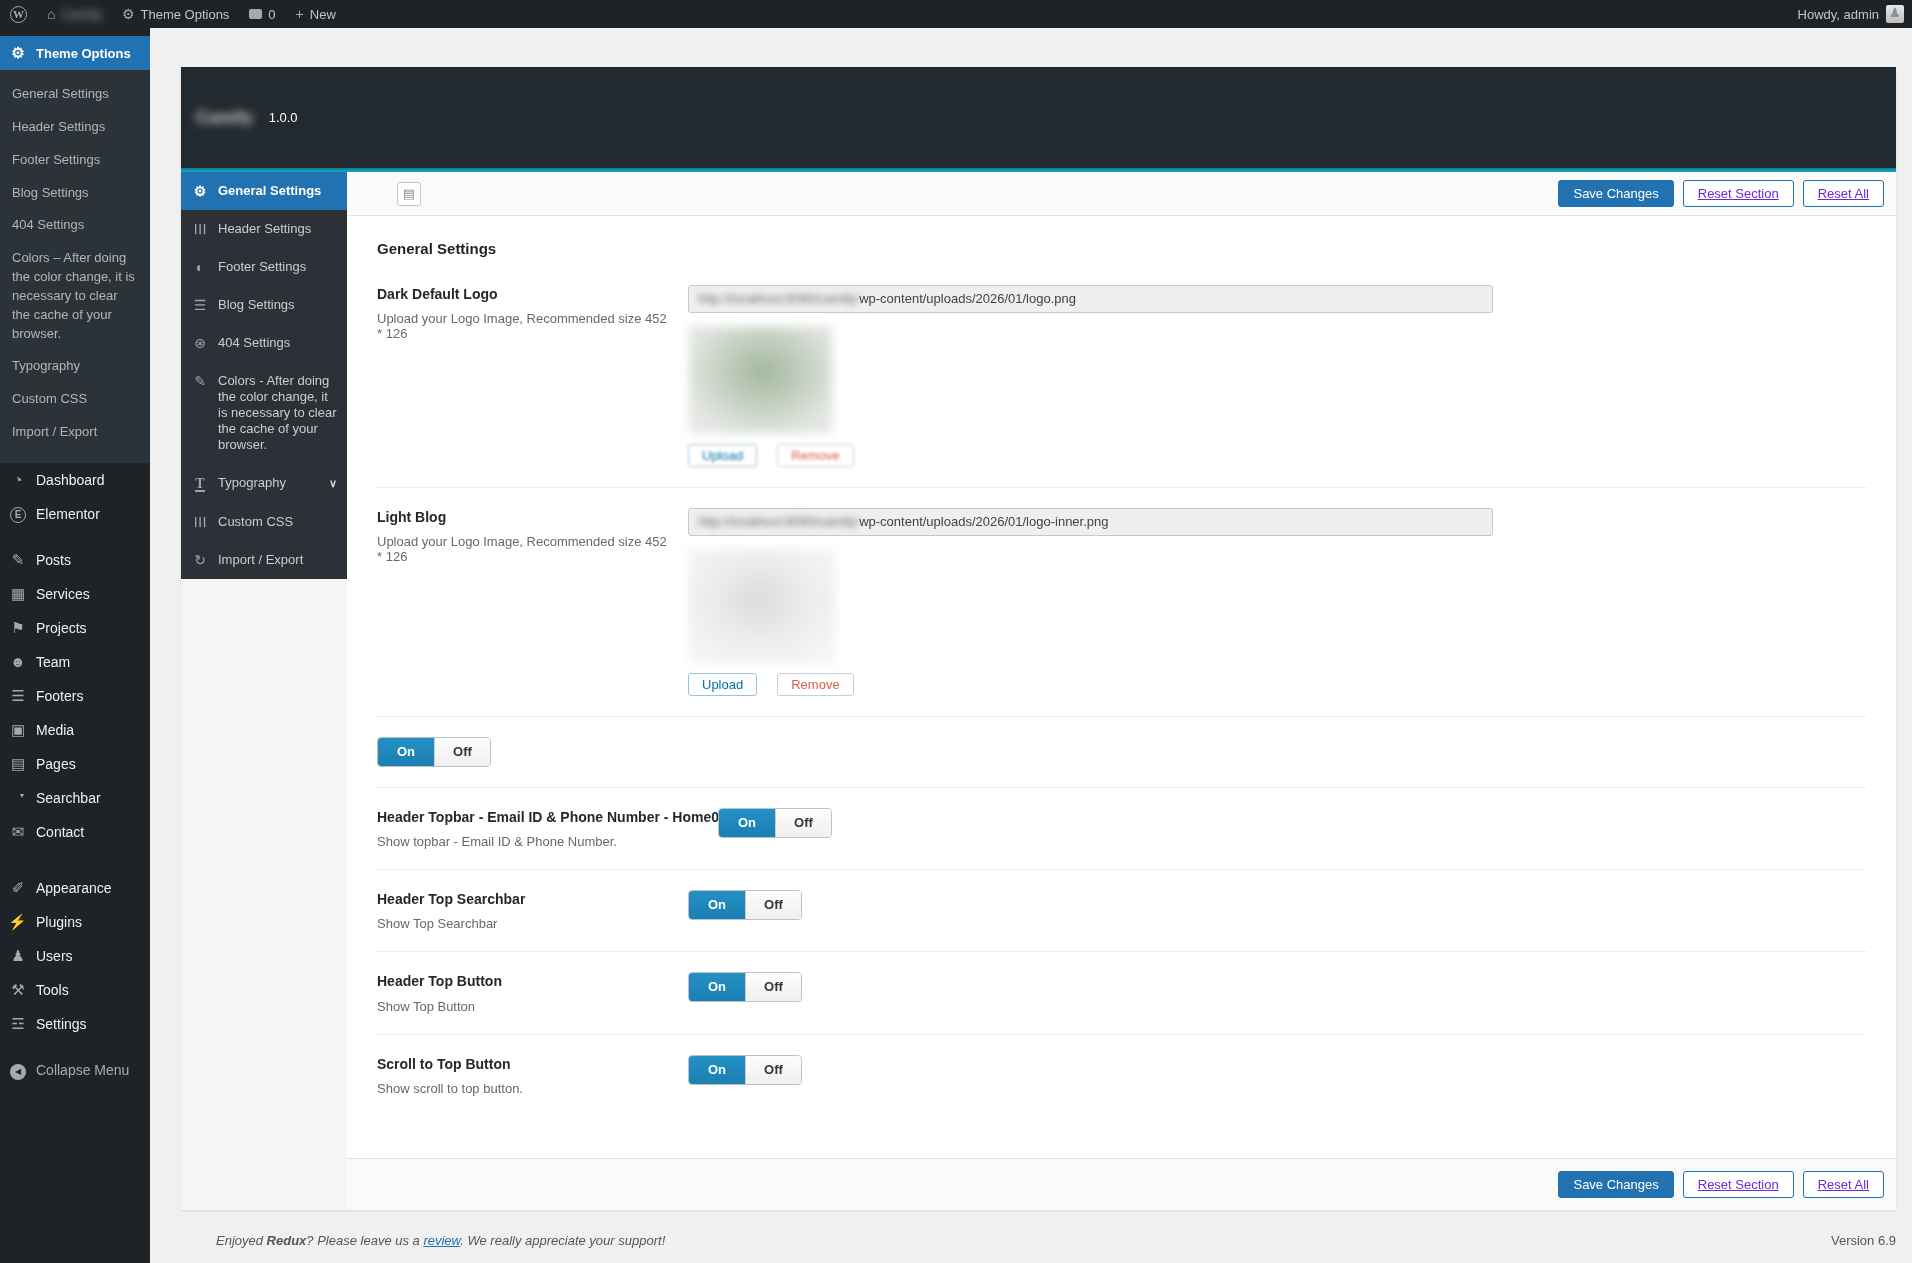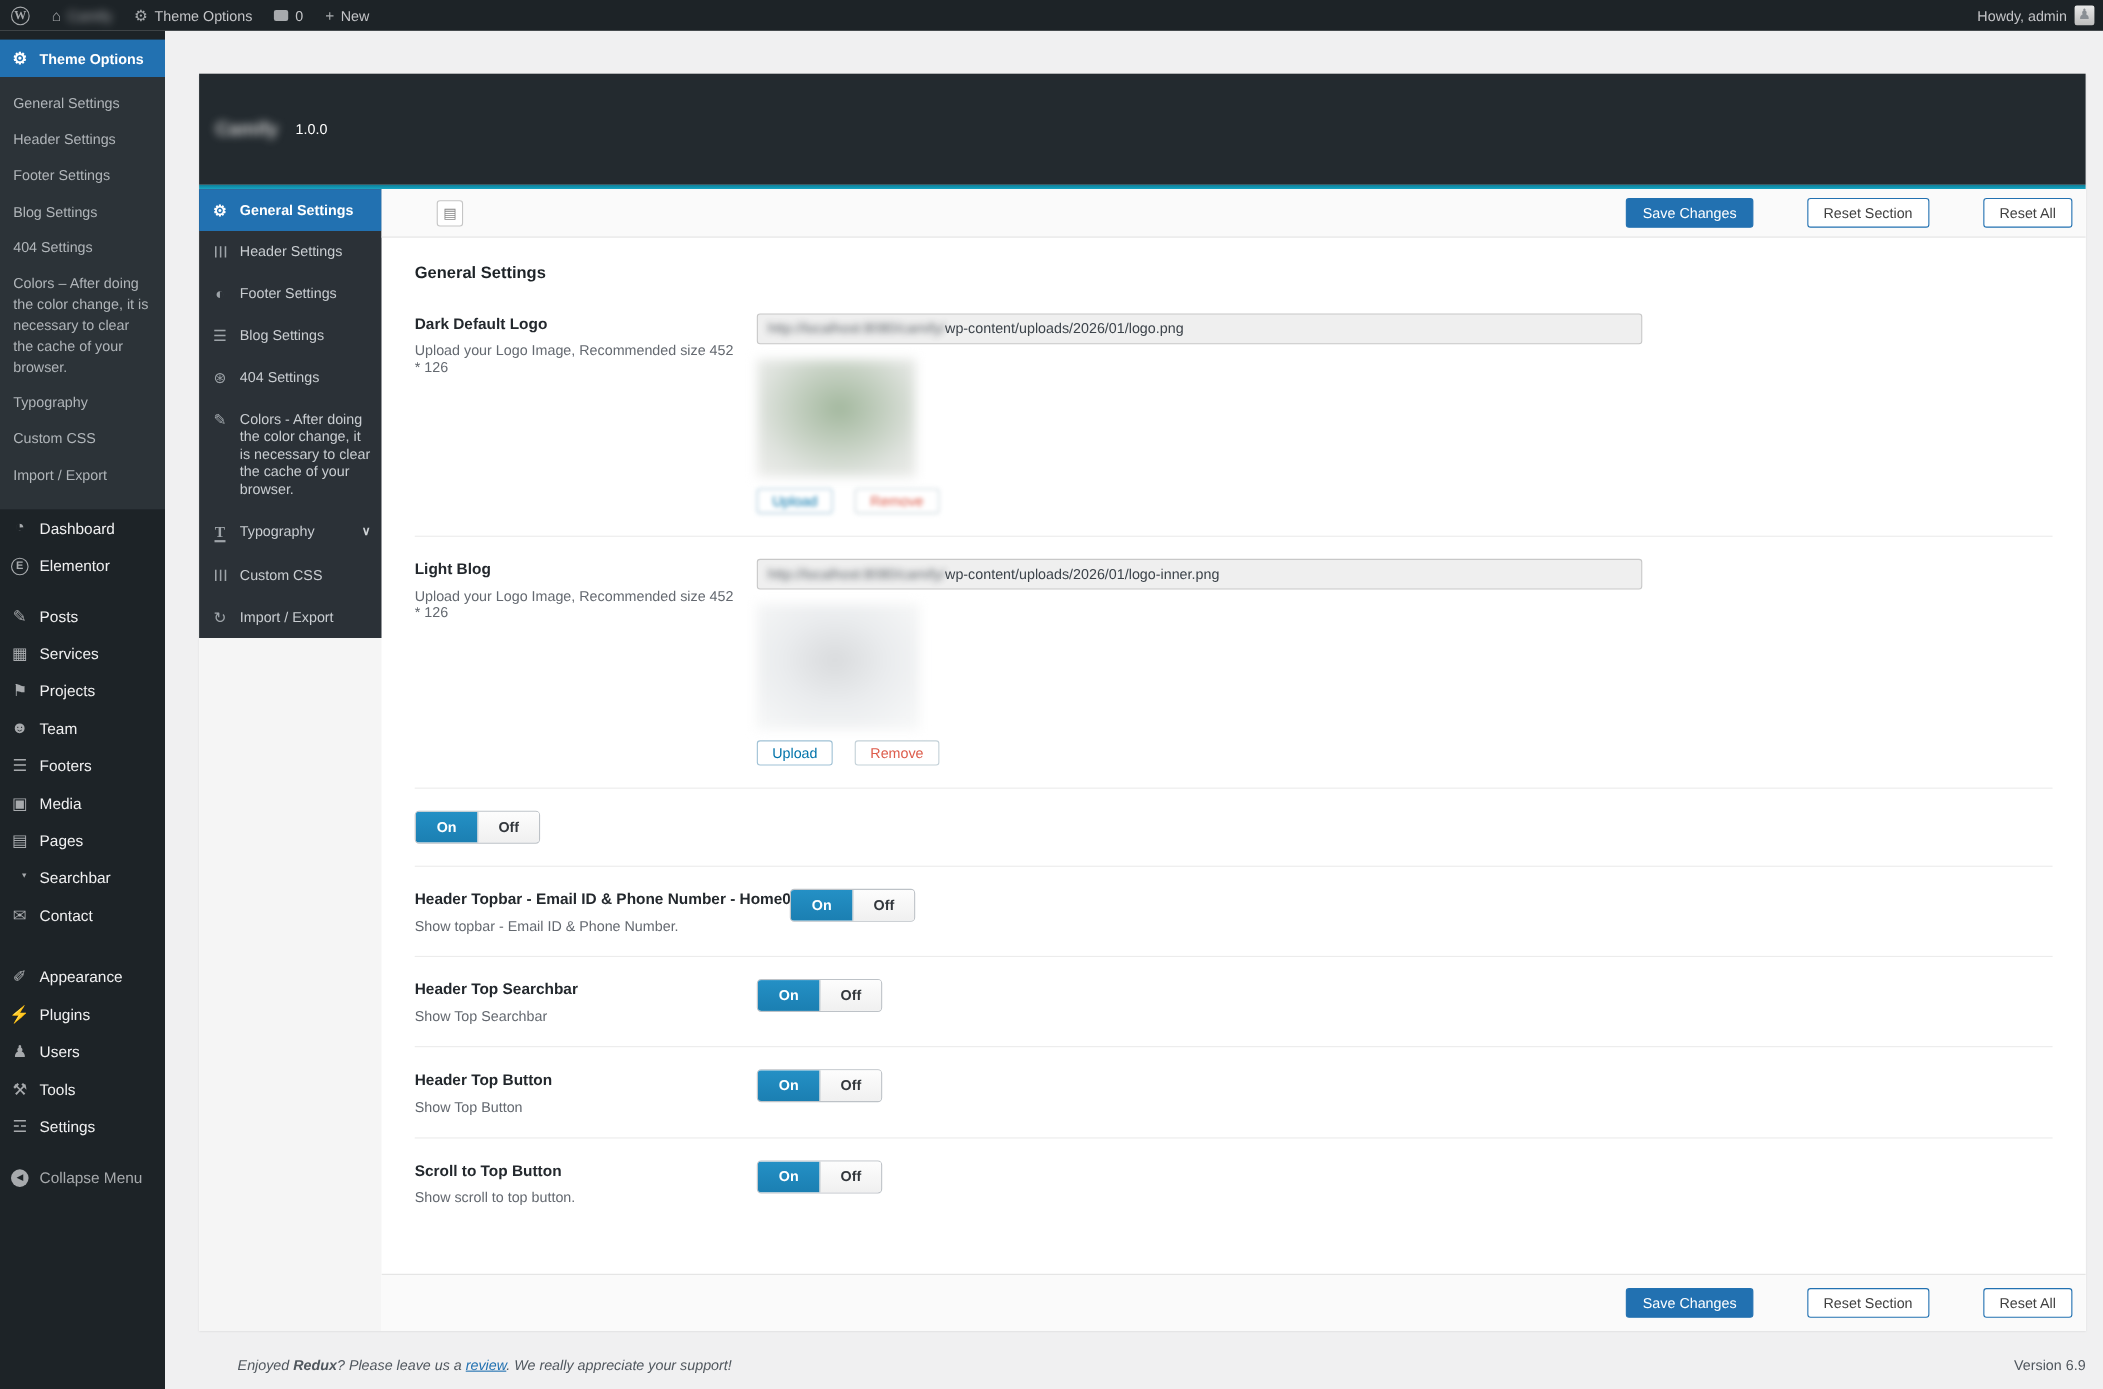--- a/index.html
+++ b/index.html
@@ -50,23 +50,23 @@
   .tab.active { background:#2271b1; color:#fff; font-weight:bold; }
   .tab.active .tab-icon { color:#fff; }
   .tab .chev { margin-left:auto; font-size:11px; font-weight:bold; color:#cfd3d6; }
   .tab-typo-glyph { font-family:"Liberation Serif",serif; font-weight:bold; border-bottom:2px solid #9ea4a9; line-height:12px; display:inline-block; }
 
   
   .contentcol { flex:1; display:flex; flex-direction:column; background:#fff; }
   .toolbar { height:44px; background:#fafafa; border-bottom:1px solid #e3e3e3; display:flex; align-items:center; padding:0 12px 0 50px; flex-shrink:0; }
   .opt-btn { width:24px; height:24px; border:1px solid #c5c5c5; background:#fff; border-radius:3px; color:#888; font-size:13px; line-height:22px; text-align:center; cursor:pointer; }
   .toolbar .btns { margin-left:auto; display:flex; gap:9px; }
-  .btn { font-size:13px; padding:5px 14px; border-radius:3px; border:1px solid #2271b1; cursor:pointer; font-family:"Liberation Sans",sans-serif;margin-left:40px; }
+  .btn { font-size:13px; padding:5px 14px; border-radius:3px; border:1px solid #2271b1; cursor:pointer; font-family:"Liberation Sans",sans-serif; }
   .btn-primary { background:#2271b1; color:#fff; }
-  .btn-outline { background:#fff; color:#404040; }
+  .btn-outline { background:#fff; color:#6d28d9;text-decoration:underline; }
 
   .content-inner { padding:0 30px; flex:1; }
   .section-title { font-size:15px; font-weight:bold; color:#1d2327; margin:24px 0 8px; }
   .row { display:flex; padding:20px 0; border-bottom:1px solid #ececec; }
   .row:last-of-type { border-bottom:none; }
   .f-left { width:311px; flex-shrink:0; padding-right:20px; }
   .f-label { font-size:14px; font-weight:bold; color:#23282d; margin-bottom:8px; line-height:1.3; }
   .f-desc { font-size:13px; color:#646970; }
   .f-right { flex:1; }
 

